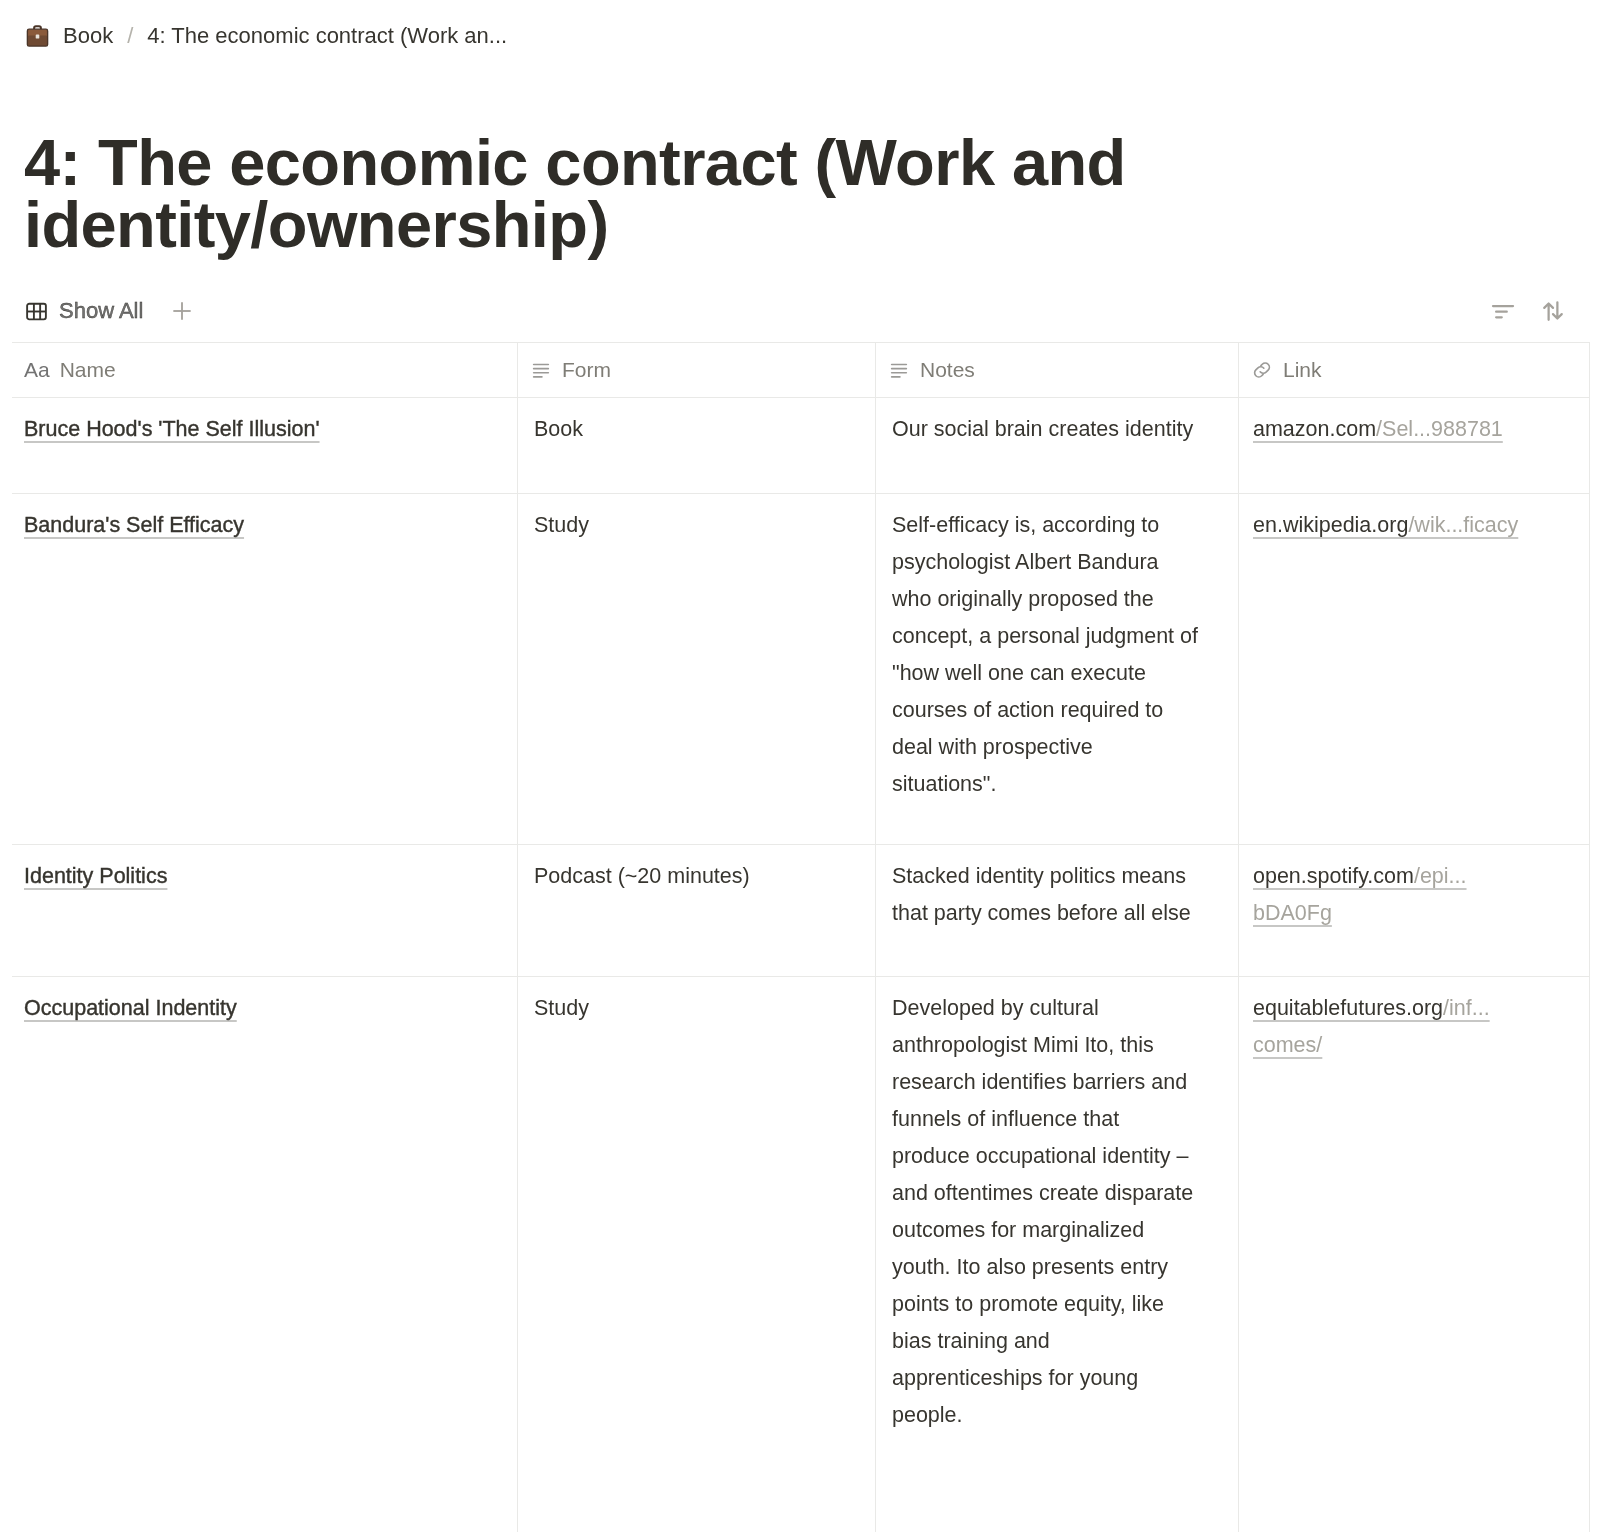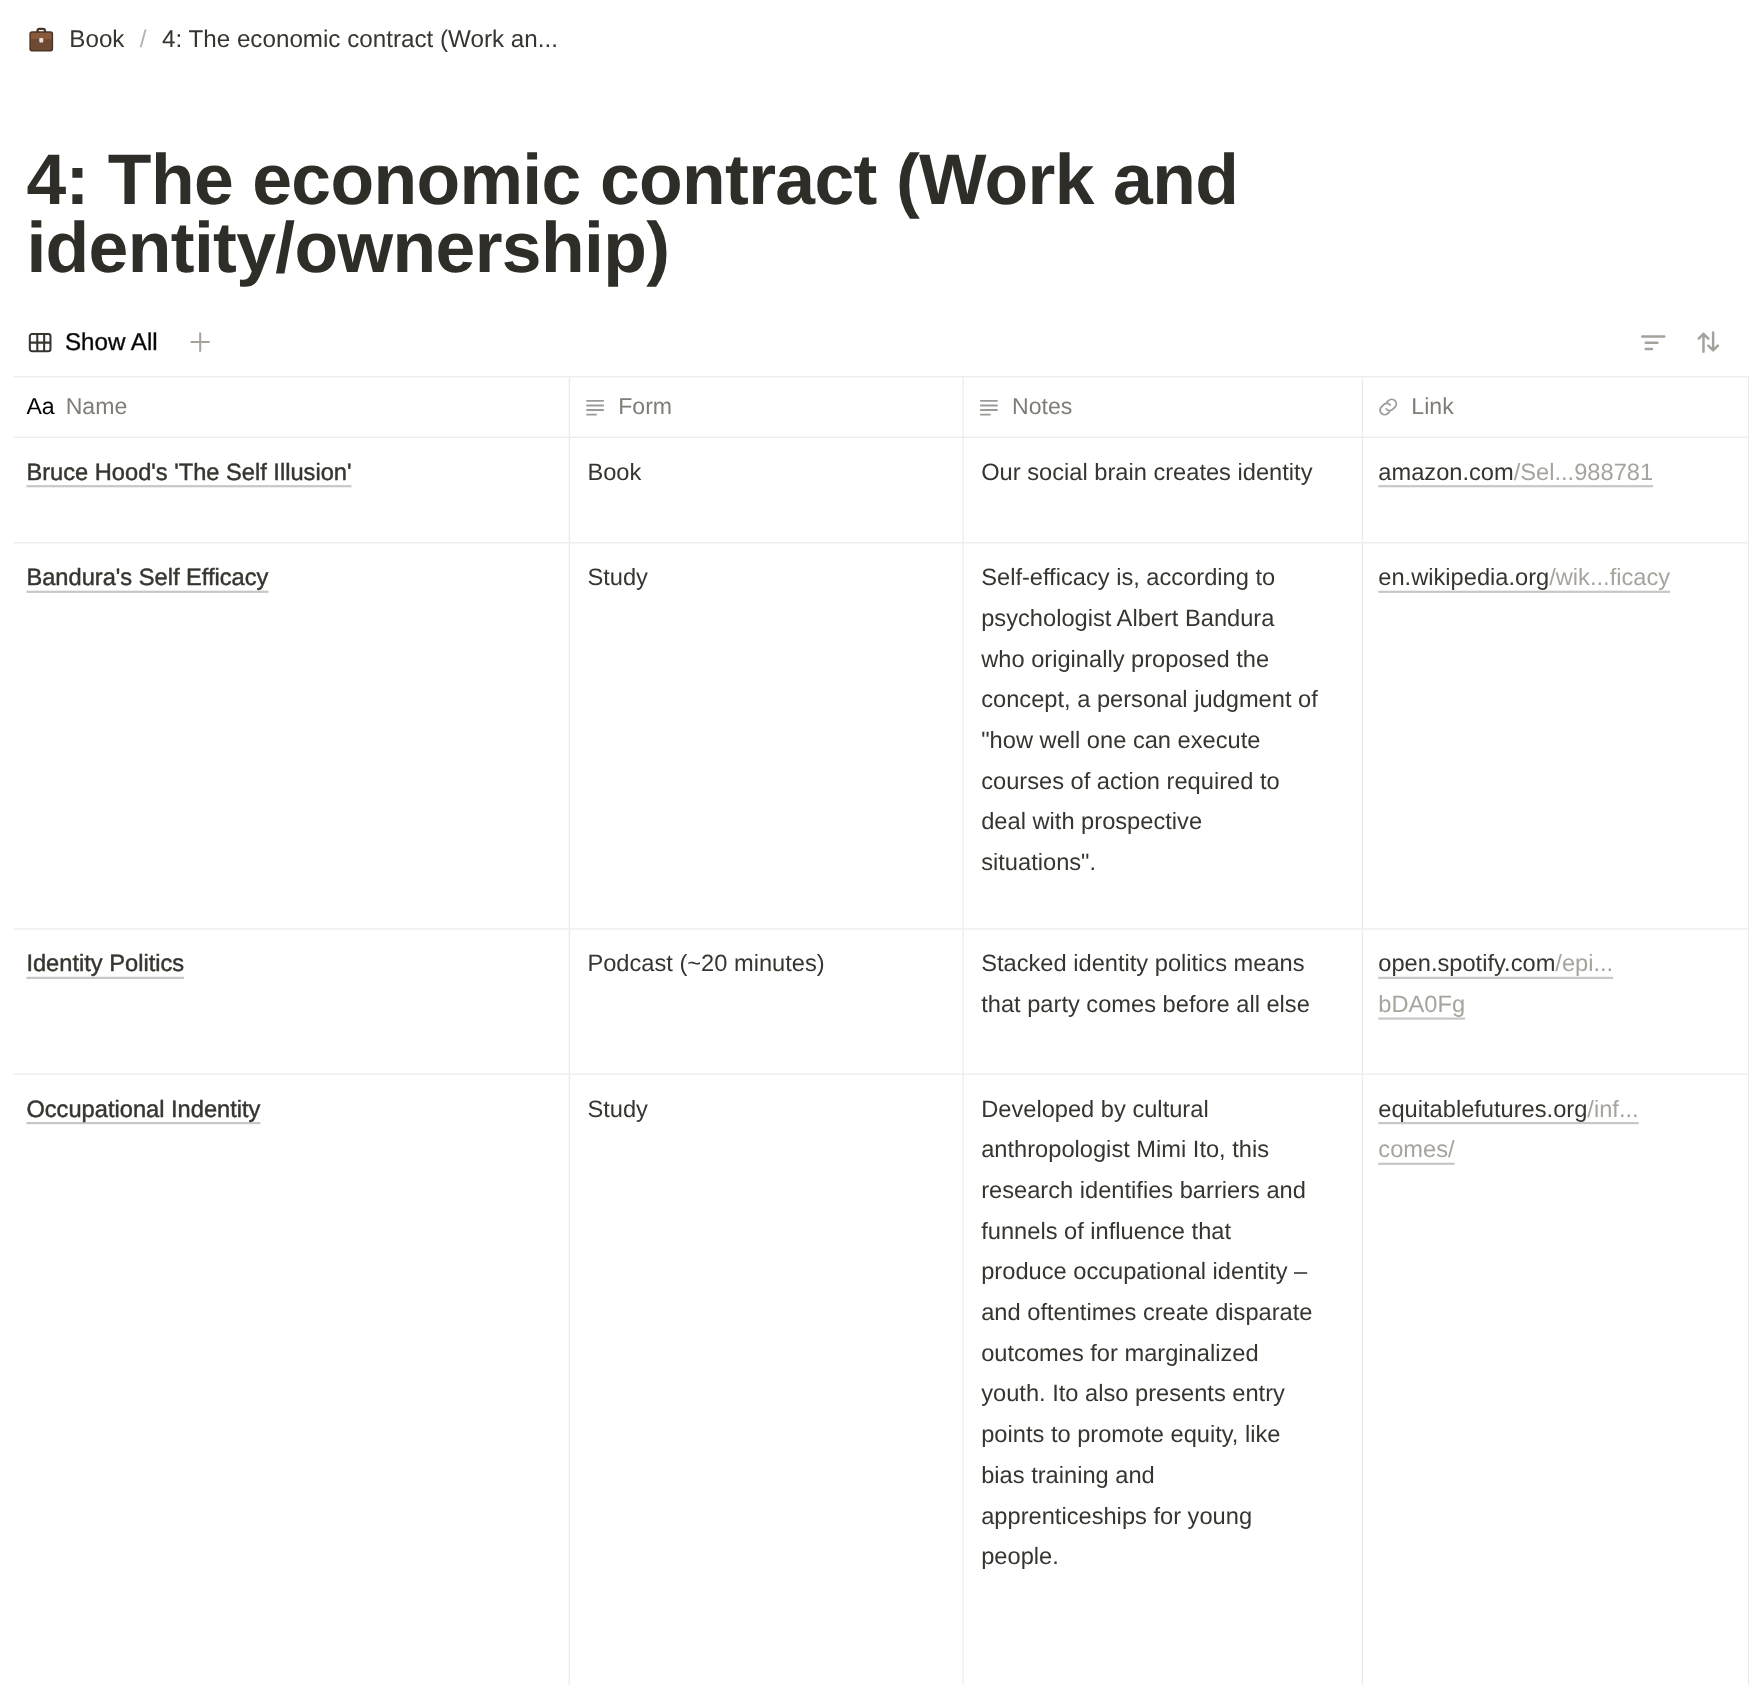--- a/index.html
+++ b/index.html
@@ -33,21 +33,21 @@
   .toolbar {
     margin: 24px 20px 0 12px;
     height: 62px;
     display: flex; align-items: center;
   }
   .view-tab {
     display: flex; align-items: center; gap: 10px;
     padding: 6px 12px; border-radius: 6px; cursor: pointer;
   }
   .view-tab .label {
-    font-size: 22px; font-weight: 500; color: #000000;
+    font-size: 22px; font-weight: 500; color: #737373;
     -webkit-text-stroke: 0.4px #37352f;
   }
   .icon { display: inline-flex; align-items: center; justify-content: center; }
   .toolbar .add-view { margin-left: 10px; cursor: pointer; padding: 4px; }
   .toolbar .spacer { flex: 1; }
   .toolbar .right-btn { padding: 6px 10px; cursor: pointer; border-radius: 4px; }
 
   
   .db-table {
     margin: 0 8px 0 12px;
@@ -62,21 +62,21 @@
     border-top: 1px solid #e9e9e7;
     border-bottom: 1px solid #e9e9e7;
     height: 56px;
   }
   .t-header .h-cell {
     display: flex; align-items: center; gap: 10px;
     padding: 0 12px; cursor: pointer;
     font-size: 21px; color: #7f7d76;
   }
   .h-cell:not(:last-child), .d-cell:not(:last-child) { border-right: 1px solid #e9e9e7; }
-  .aa-glyph { font-size: 21px; color: #000000; letter-spacing: 0; }
+  .aa-glyph { font-size: 21px; color: #737373; letter-spacing: 0; }
 
   .t-body .t-row { border-bottom: 1px solid #e9e9e7; }
   .d-cell {
     padding: 13px 30px 13px 16px;
     font-size: 21.5px; line-height: 37px; color: #37352f;
     cursor: pointer;
   }
   .d-cell.c-name { padding-left: 12px; padding-right: 20px; }
   .c-name .name-text {
     font-weight: 500;

